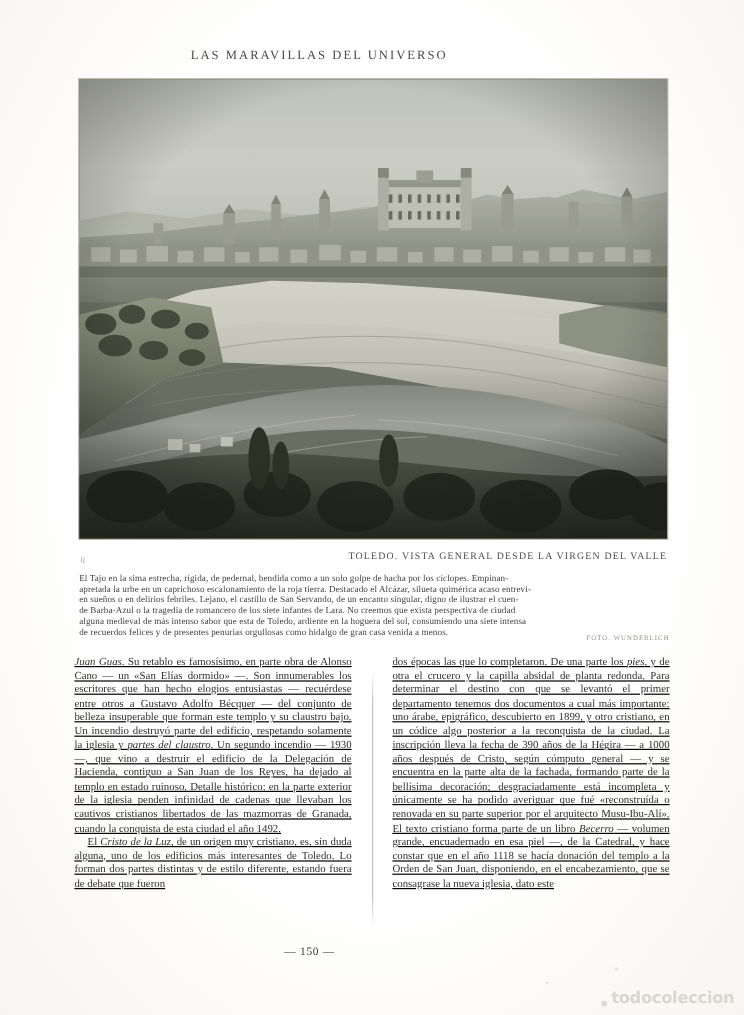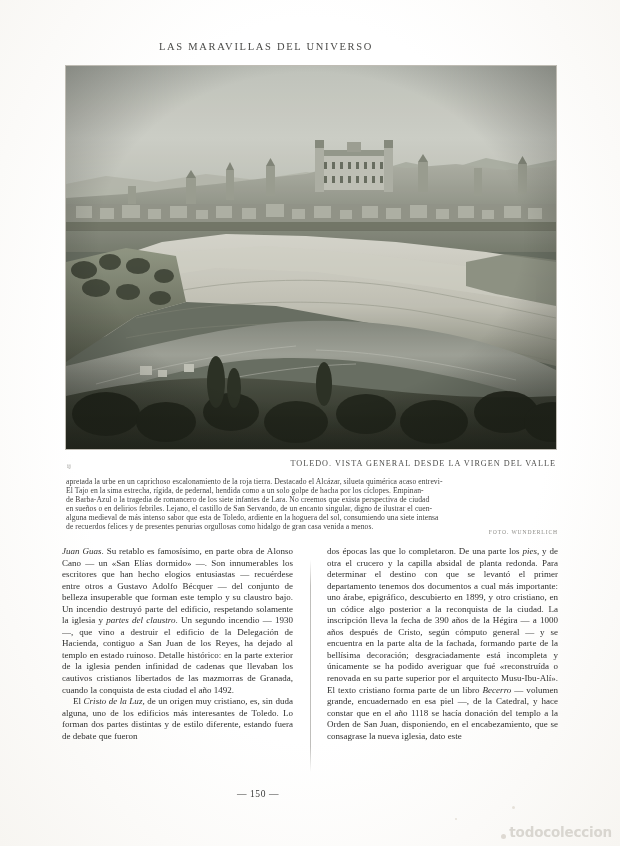--- a/index.html
+++ b/index.html
@@ -105,20 +105,21 @@
 
   
   .columns {
     position: absolute;
     left: 62px;
     top: 546px;
     width: 496px;
     height: 230px;
     display: flex;
     gap: 34px;
+    text-decoration: underline;
   }
   .col {
     width: 238px;
     font-size: 9.0px;
     line-height: 11.55px;
     color: #2f2f2e;
     text-align: justify;
     text-justify: inter-word;
     letter-spacing: 0.02px;
   }
@@ -352,24 +353,24 @@
       </g>
       <rect x="0" y="0" width="490" height="383" fill="url(#vig)"></rect>
     </svg>
   </div>
 
   <div class="plate-tick">ij</div>
 
   <div class="plate-caption">Toledo. Vista general desde la Virgen del Valle</div>
 
   <div class="caption-block">
+    <p>El Tajo en la sima estrecha, rígida, de pedernal, hendida como a un solo golpe de hacha por los cíclopes. Empinan-</p>
     <p>apretada la urbe en un caprichoso escalonamiento de la roja tierra. Destacado el Alcázar, silueta quimérica acaso entrevi-</p>
-    <p>El Tajo en la sima estrecha, rígida, de pedernal, hendida como a un solo golpe de hacha por los cíclopes. Empinan-</p>
+    <p>en sueños o en delirios febriles. Lejano, el castillo de San Servando, de un encanto singular, digno de ilustrar el cuen-</p>
     <p>de Barba-Azul o la tragedia de romancero de los siete infantes de Lara. No creemos que exista perspectiva de ciudad</p>
-    <p>en sueños o en delirios febriles. Lejano, el castillo de San Servando, de un encanto singular, digno de ilustrar el cuen-</p>
     <p>alguna medieval de más intenso sabor que esta de Toledo, ardiente en la hoguera del sol, consumiendo una siete intensa</p>
     <p class="last-line">de recuerdos felices y de presentes penurias orgullosas como hidalgo de gran casa venida a menos.</p>
   </div>
 
   <div class="photo-credit">Foto. Wunderlich</div>
 
   <div class="col-divider"></div>
 
   <div class="columns">
     <div class="col">

